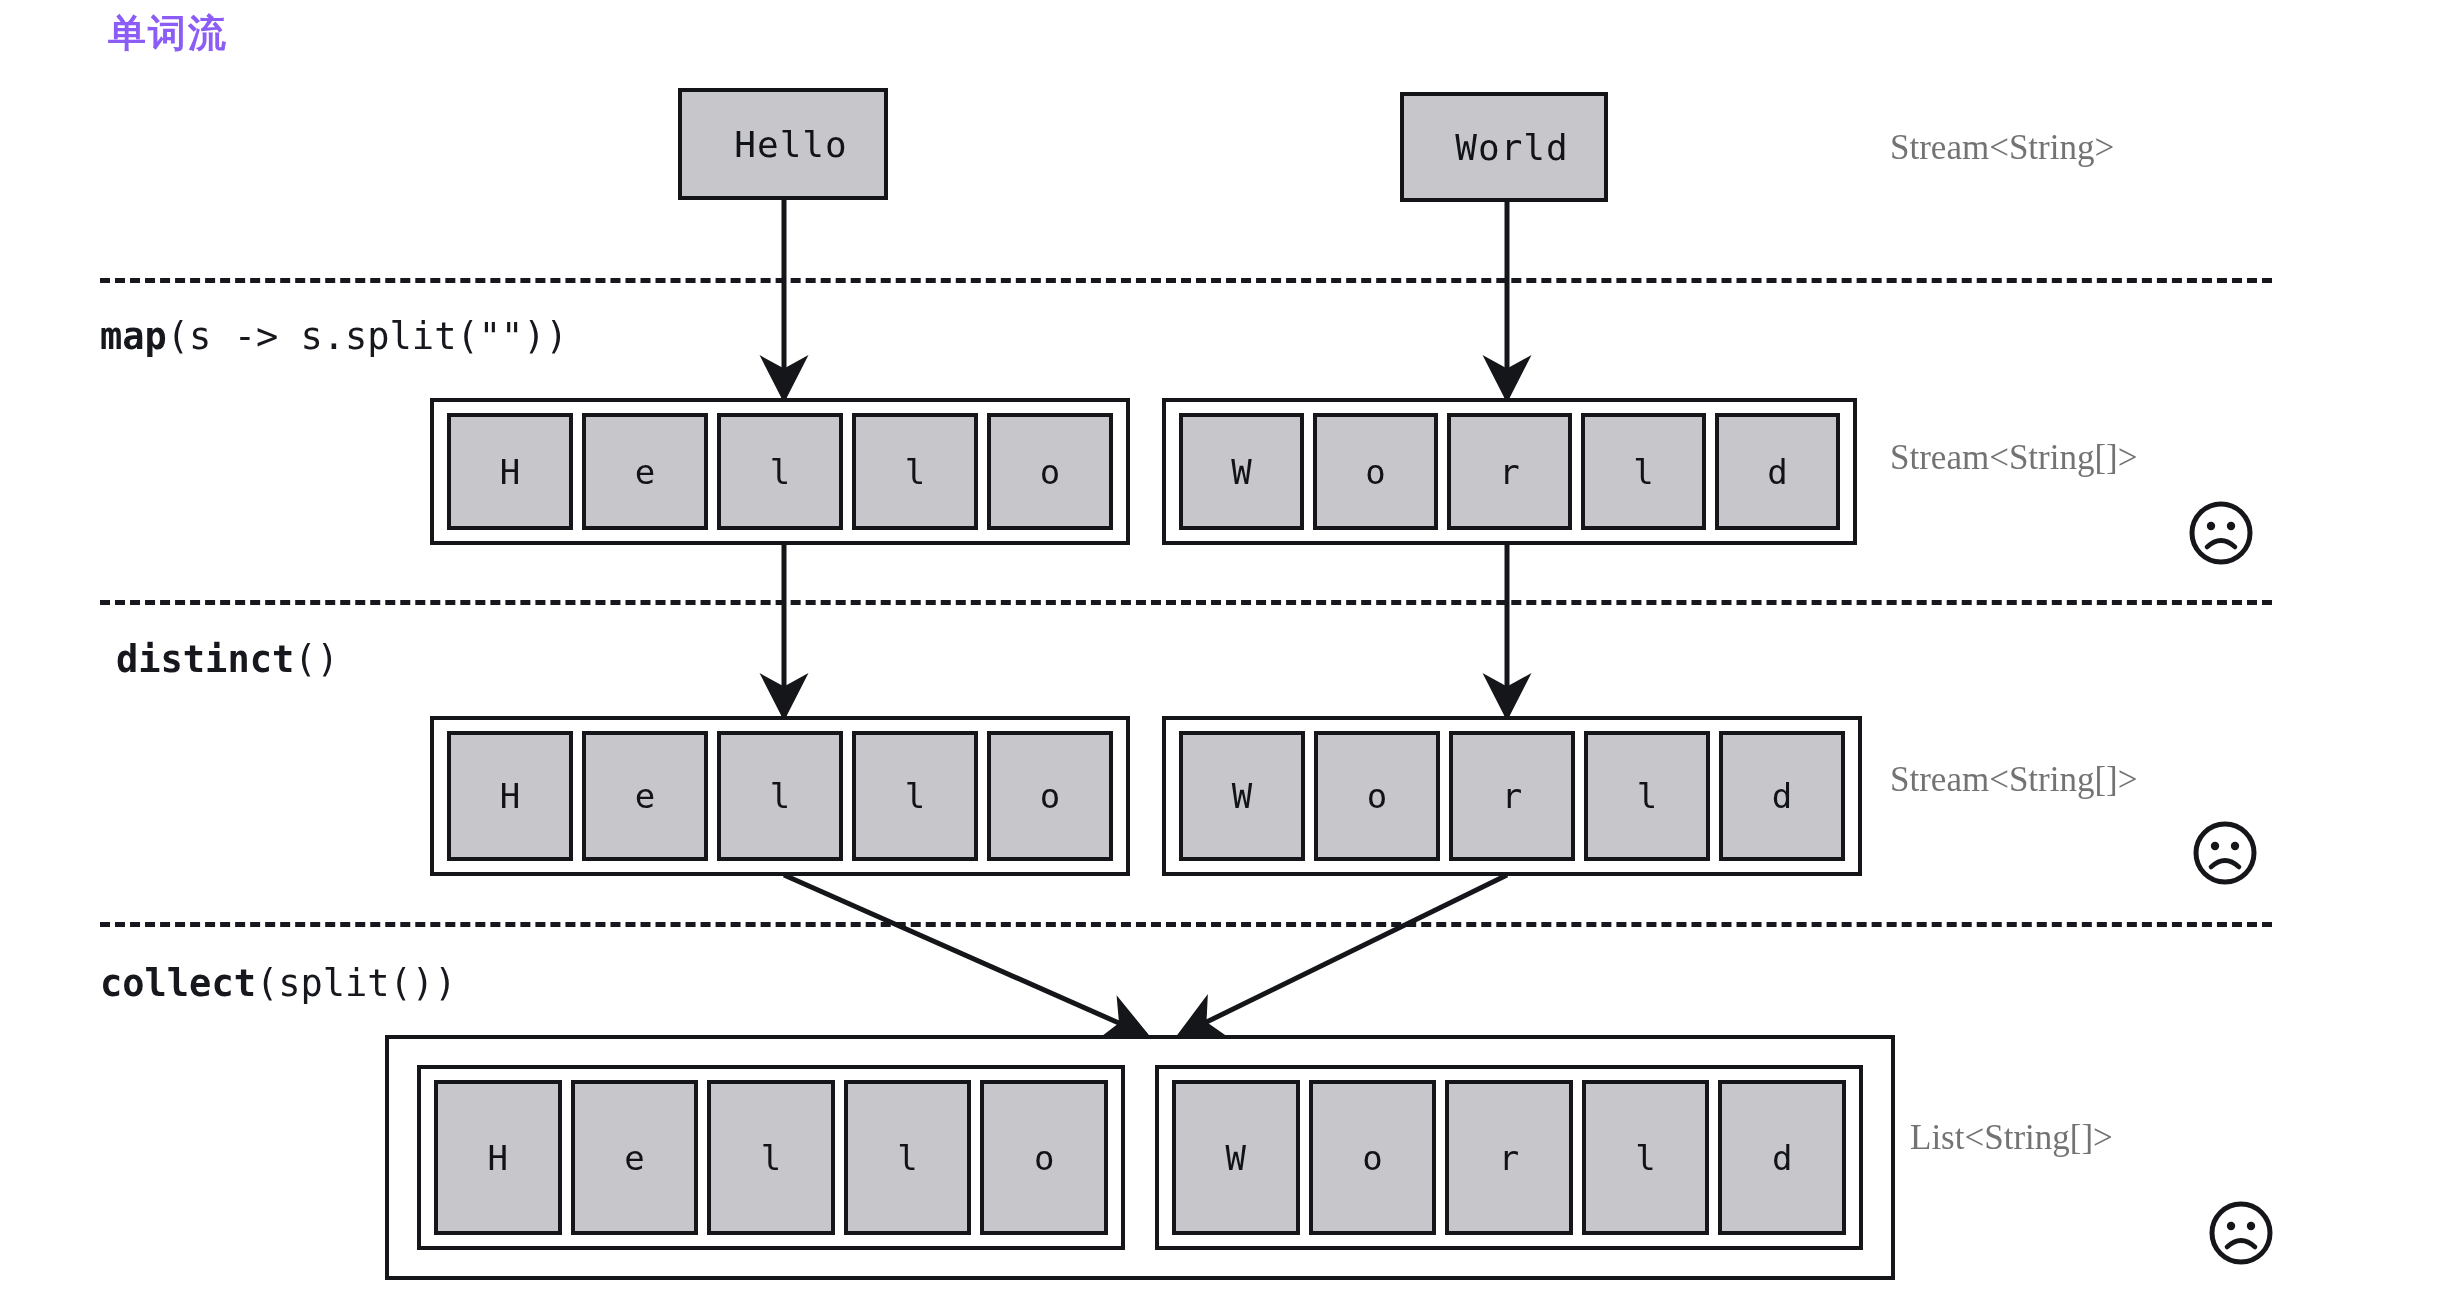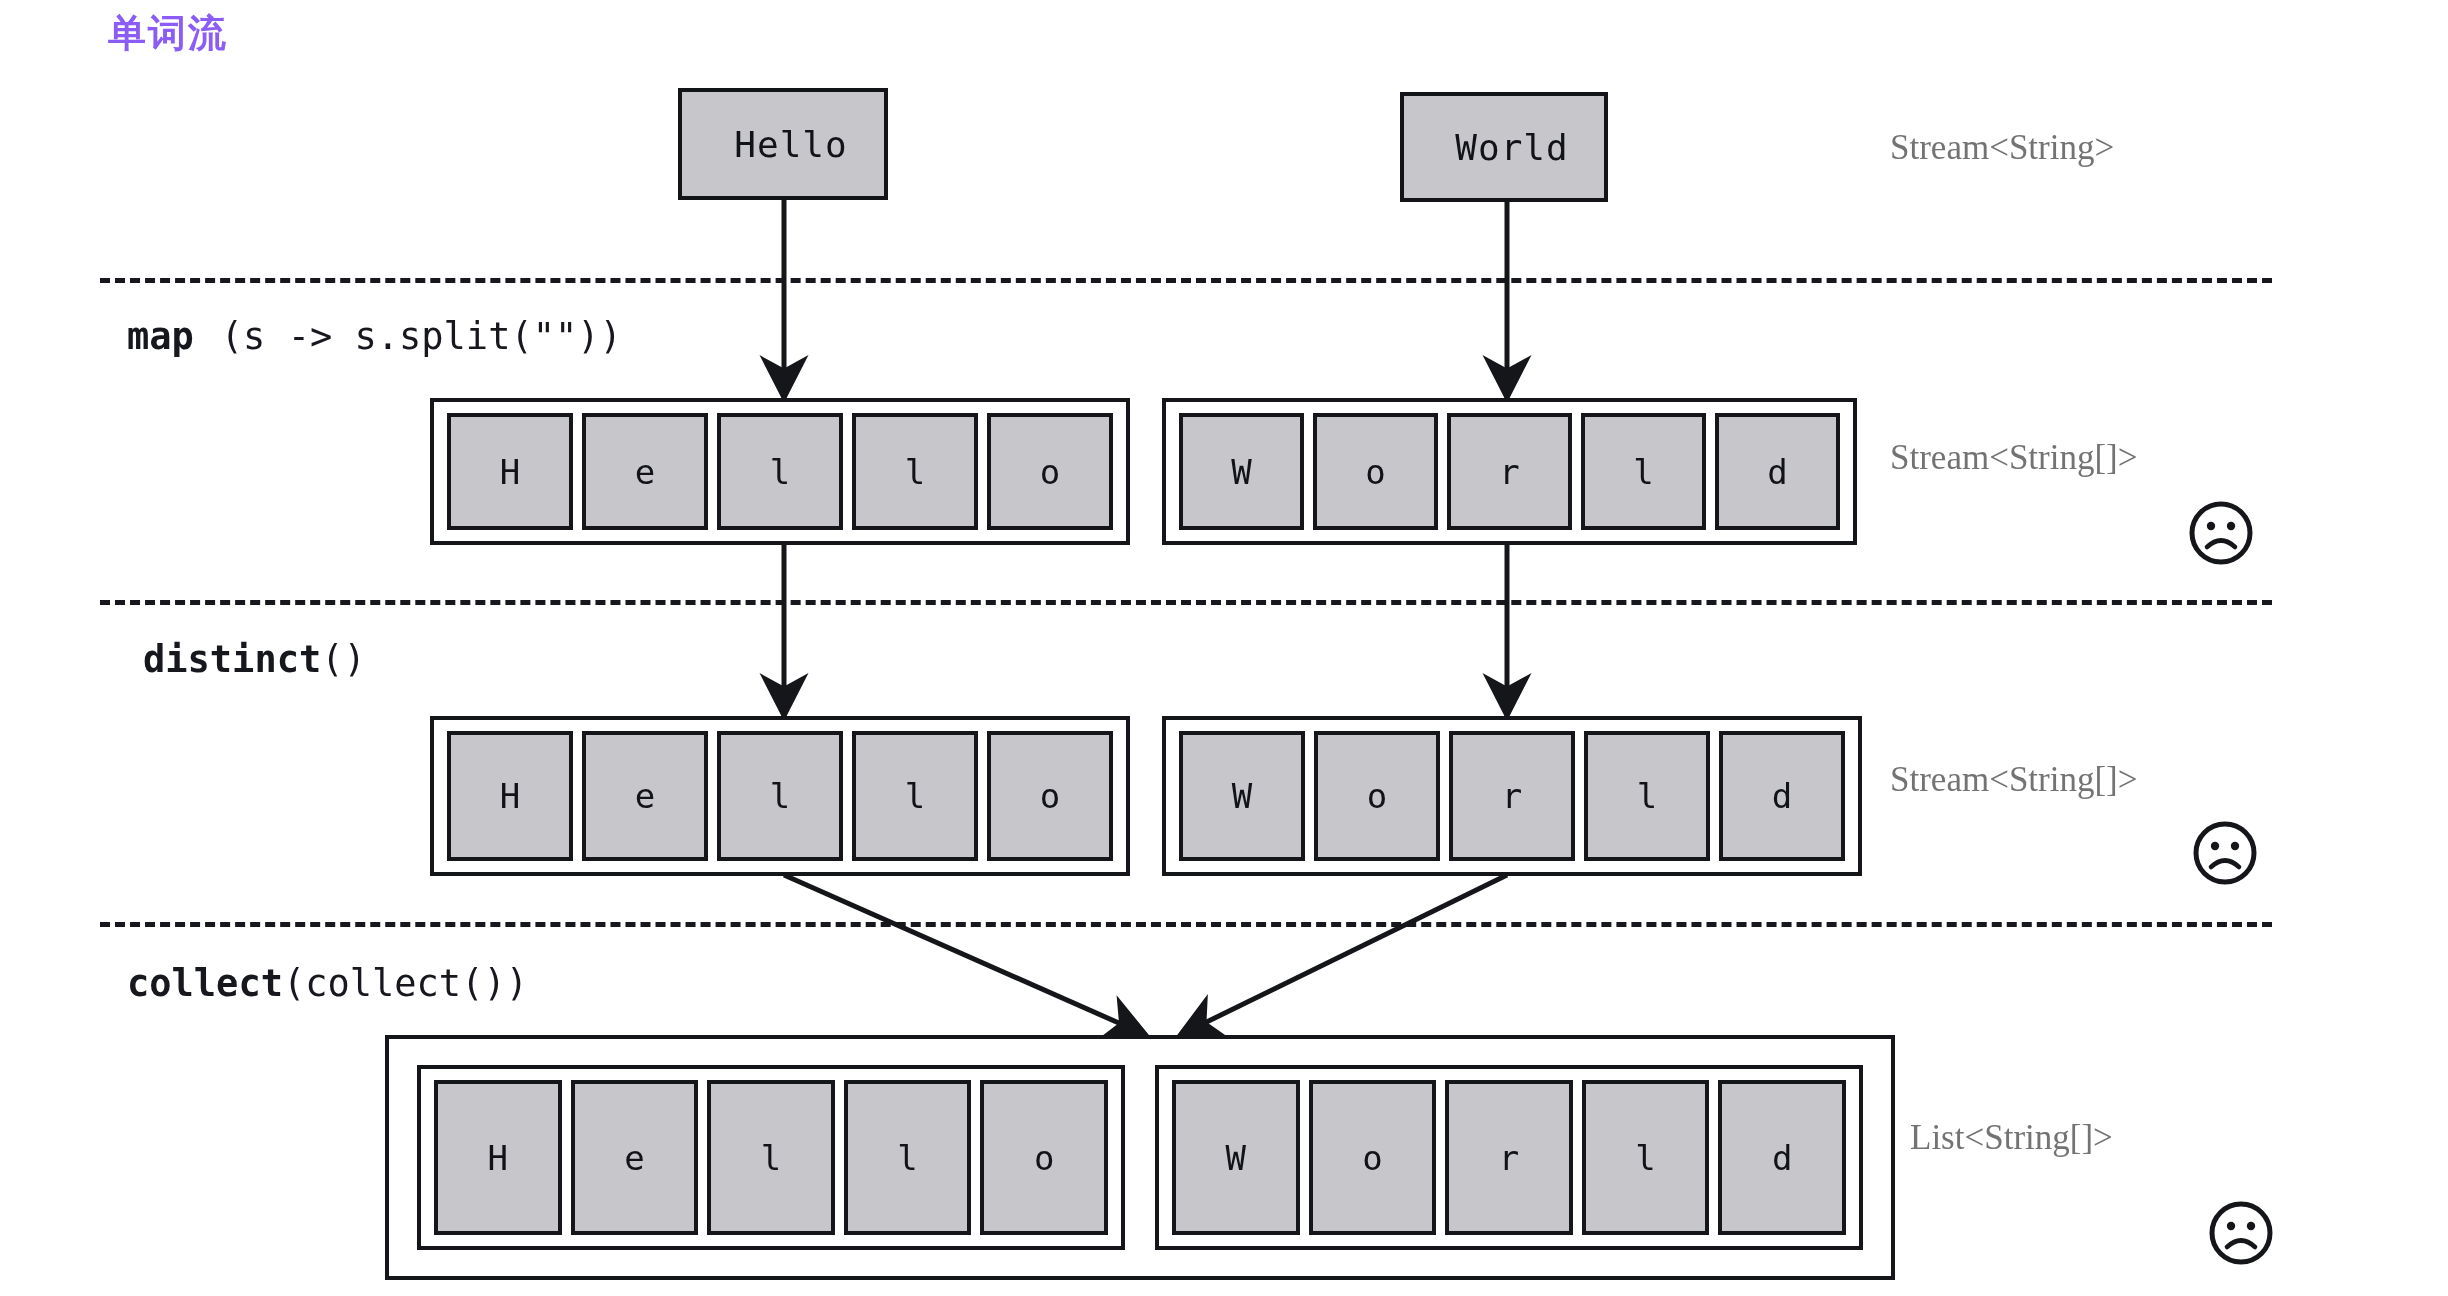--- a/index.html
+++ b/index.html
@@ -38,21 +38,21 @@
 
   
   .op-label {
     position: absolute;
     font-family: "DejaVu Sans Mono", "Liberation Mono", monospace;
     font-size: 37px;
     color: #16181d;
     white-space: nowrap;
     letter-spacing: 0px;
   }
-  .op-label .b { font-weight: 700; margin-left: 27px; }
+  .op-label .b { font-weight: 700; }
 
   
   .type-label {
     position: absolute;
     font-family: Liberation Serif, serif;
     font-size: 35px;
     color: #737373;
     white-space: nowrap;
   }
 
@@ -221,21 +221,21 @@
   <div class="type-label" style="left:1890px; top:760px;">Stream&lt;String[]&gt;</div>
 
   <svg class="sad" style="left:2192px; top:820px;" viewBox="0 0 66 66">
     <circle cx="33" cy="33" r="29" fill="#ffffff" stroke="#14161a" stroke-width="5"></circle>
     <circle cx="23" cy="26" r="4.2" fill="#14161a"></circle>
     <circle cx="43" cy="26" r="4.2" fill="#14161a"></circle>
     <path d="M19,47 Q33,34 47,47" fill="none" stroke="#14161a" stroke-width="4.6" stroke-linecap="round"></path>
   </svg>
 
   <div class="op-label" style="left:100px; top:962px;">
-    <span class="b">collect</span><span style="font-weight:400">(collect())</span>
+    <span class="b">collect</span><span style="font-weight:400">(split())</span>
   </div>
 
   <div class="list-box" style="left:385px; top:1035px; width:1510px; height:245px;">
 
     <div class="array-box">
       <div class="cell">H</div>
       <div class="cell">e</div>
       <div class="cell">l</div>
       <div class="cell">l</div>
       <div class="cell">o</div>

